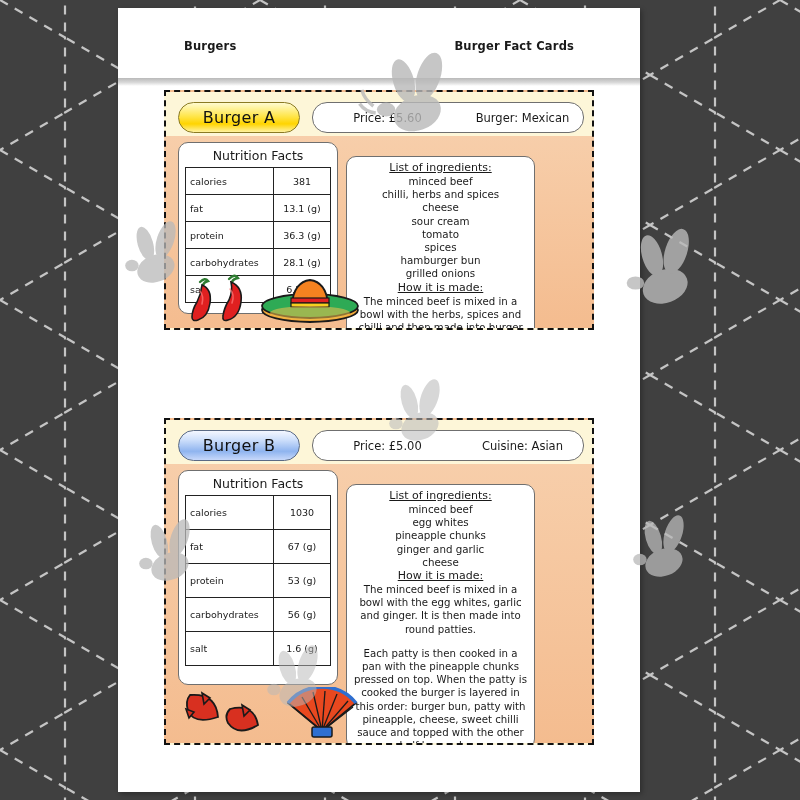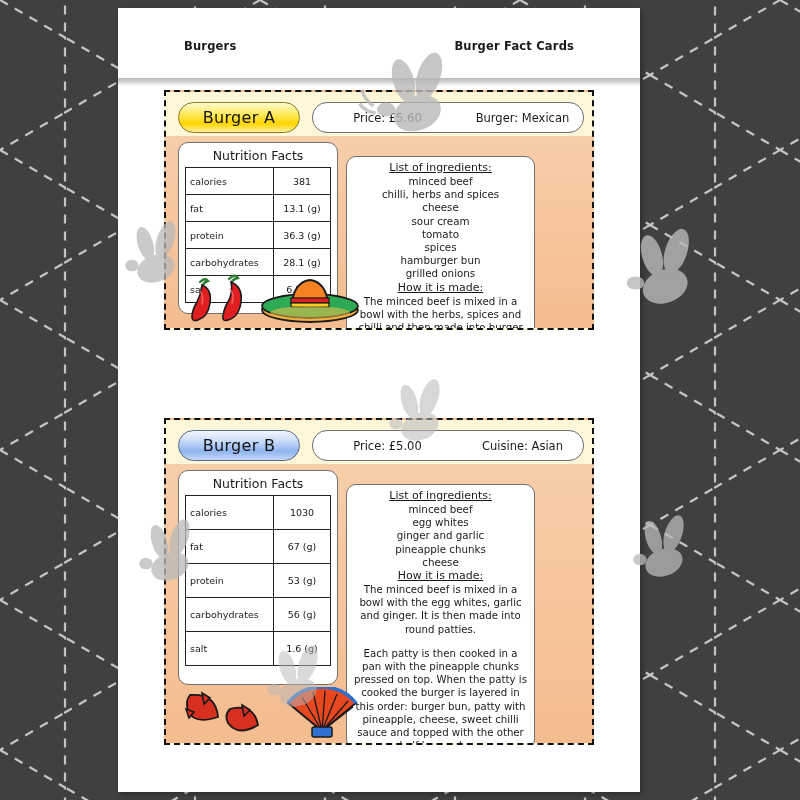--- a/index.html
+++ b/index.html
@@ -382,22 +382,22 @@
               <td class="v">1.6 (g)</td>
             </tr>
           </tbody>
         </table>
       </div>
 
       <div class="info-panel">
         <div class="sec-title">List of ingredients:</div>
         <div class="ing-line">minced beef</div>
         <div class="ing-line">egg whites</div>
+        <div class="ing-line">pineapple chunks</div>
         <div class="ing-line">ginger and garlic</div>
-        <div class="ing-line">pineapple chunks</div>
         <div class="ing-line">cheese</div>
         <div class="sec-title">How it is made:</div>
         <p class="made-para">The minced beef is mixed in a bowl with the egg whites, garlic and ginger. It is then made into round patties.</p>
         <div class="made-gap"></div>
         <p class="made-para">Each patty is then cooked in a pan with the pineapple chunks pressed on top. When the patty is cooked the burger is layered in this order: burger bun, patty with pineapple, cheese, sweet chilli sauce and topped with the other half burger bun.</p>
       </div>
 
       <svg class="art-row" viewBox="0 0 180 52" xmlns="http://www.w3.org/2000/svg">
         <g>
           <path d="M8 8 q26 -2 28 22 q-24 8 -30 -6 q-3 -10 2 -16 z" fill="#d83020" stroke="#1a1a1a" stroke-width="1.8"></path>

